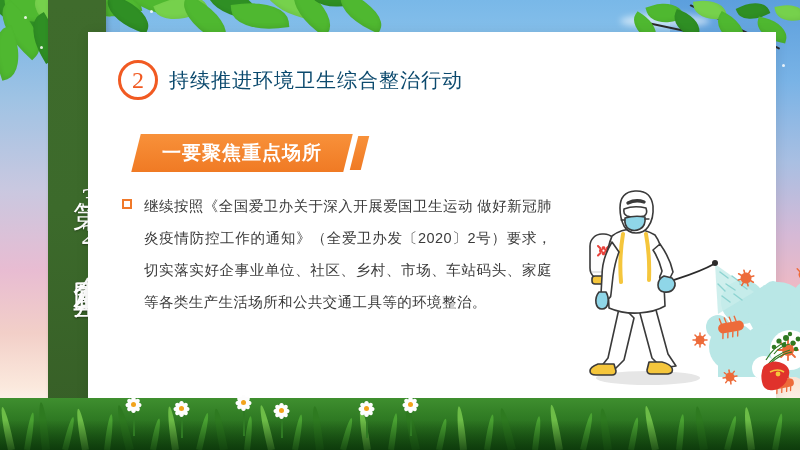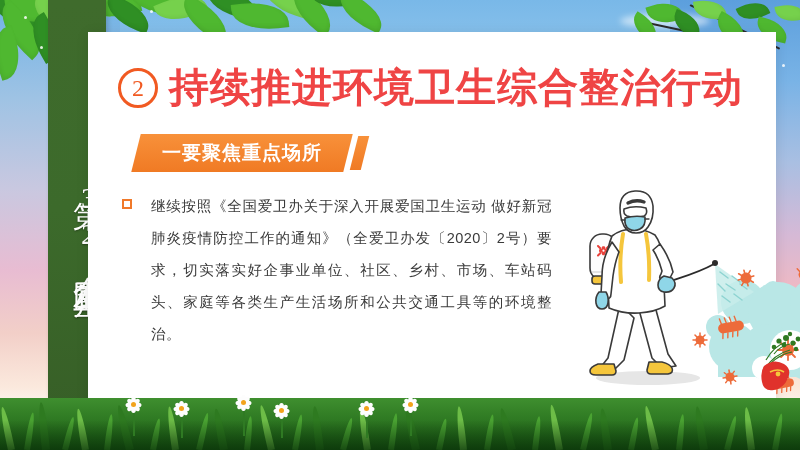--- a/index.html
+++ b/index.html
@@ -79,21 +79,21 @@
   .heading{position:absolute;left:30px;top:28px;display:flex;align-items:center;gap:11px;}
   .num-circle{
     width:40px;height:40px;border-radius:50%;
     border:3.5px solid #f15a22;box-sizing:border-box;
     display:flex;align-items:center;justify-content:center;
     color:#f15a22;font-size:24px;line-height:1;
     font-family:"Liberation Serif","DejaVu Serif",serif;
     flex:0 0 auto;
   }
   .heading-text{
-    color:#ef4444;font-size:40px;font-weight:bold;letter-spacing:1px;
+    color:#0c4a6e;font-size:20px;font-weight:normal;letter-spacing:1px;
     font-family:"Liberation Sans","DejaVu Sans",sans-serif;
     white-space:nowrap;
   }
 
   
   .ribbon-wrap{position:absolute;left:48px;top:102px;display:flex;align-items:center;gap:6px;}
   .ribbon{
     background:linear-gradient(180deg,#f8913a 0%,#f07a24 100%);
     transform:skewX(-14deg);
     padding:6px 26px;
@@ -104,21 +104,21 @@
     white-space:nowrap;
   }
   .ribbon-slash{
     width:11px;height:34px;
     background:linear-gradient(180deg,#f8913a 0%,#f07a24 100%);
     transform:skewX(-14deg);
   }
 
   
   .body-list{position:absolute;left:34px;top:158px;width:430px;}
-  .li{display:flex;align-items:flex-start;gap:19px;margin-bottom:6px;justify-content:space-between;}
+  .li{display:flex;align-items:flex-start;gap:12px;margin-bottom:6px;justify-content:space-between;}
   .bullet{
     flex:0 0 auto;margin-top:9px;
     width:10px;height:10px;box-sizing:border-box;
     border:2.6px solid #f0792a;background:#ffffff;
   }
   .li-text{
     color:#3b3b3b;font-size:14.5px;line-height:32px;
     letter-spacing:.4px;text-align:justify;
     font-family:"Liberation Sans","DejaVu Sans",sans-serif;
   }

